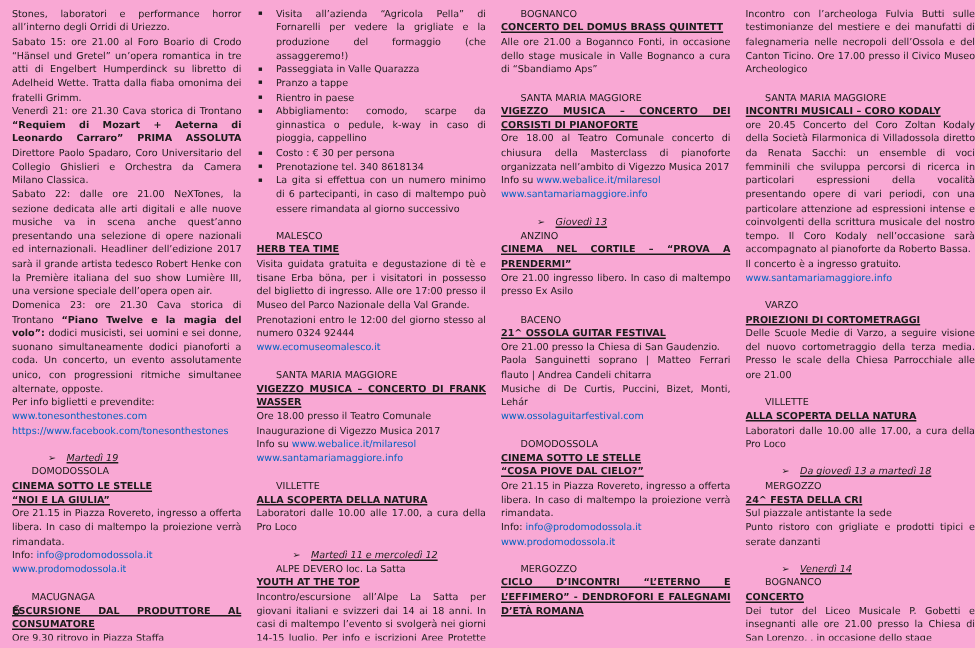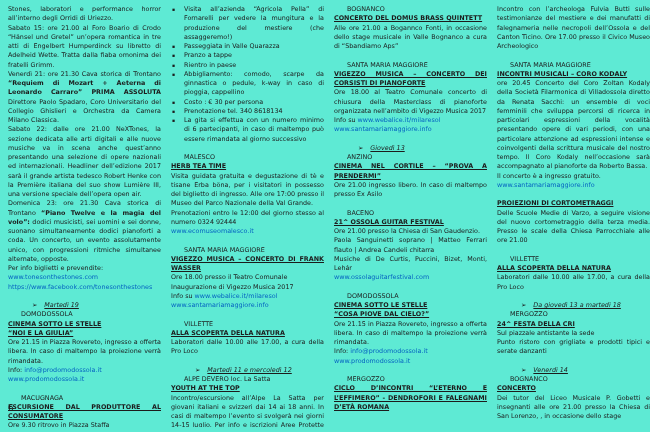--- a/index.html
+++ b/index.html
@@ -58,21 +58,21 @@
   .pagenum{
     position:absolute;
     left:8px;top:403px;
     font-size:8.8px;
     line-height:10px;
   }
 </style>
 </head>
 <body>
 
-<div class="page" style="background: #5eead4; color: rgb(28, 28, 28);">
+<div class="page" style="background: #f9a8d4; color: rgb(28, 28, 28);">
   <div class="col col1">
       <div class="blk p"><span>Stones, laboratori e performance horror all’interno degli Orridi di Uriezzo.</span></div>
       <div class="blk p"><span>Sabato 15: ore 21.00 al Foro Boario di Crodo “Hänsel und Gretel” un’opera romantica in tre atti di Engelbert Humperdinck su libretto di Adelheid Wette. Tratta dalla fiaba omonima dei fratelli Grimm.</span></div>
       <div class="blk p"><span>Venerdì 21: ore 21.30 Cava storica di Trontano </span><span class="b">“Requiem di Mozart + Aeterna di Leonardo Carraro” PRIMA ASSOLUTA </span><span>Direttore Paolo Spadaro, Coro Universitario del Collegio Ghislieri e Orchestra da Camera Milano Classica.</span></div>
       <div class="blk p"><span>Sabato 22: dalle ore 21.00 NeXTones, la sezione dedicata alle arti digitali e alle nuove musiche va in scena anche quest’anno presentando una selezione di opere nazionali ed internazionali. Headliner dell’edizione 2017 sarà il grande artista tedesco Robert Henke con la Première italiana del suo show Lumière III, una versione speciale dell’opera open air.</span></div>
       <div class="blk p"><span>Domenica 23: ore 21.30 Cava storica di Trontano </span><span class="b">“Piano Twelve e la magia del volo”: </span><span>dodici musicisti, sei uomini e sei donne, suonano simultaneamente dodici pianoforti a coda. Un concerto, un evento assolutamente unico, con progressioni ritmiche simultanee alternate, opposte.</span></div>
       <div class="blk p"><span>Per info biglietti e prevendite:</span></div>
       <div class="blk p"><a class="lnk" style="color: rgb(5, 99, 193);">www.tonesonthestones.com</a></div>
       <div class="blk p"><a class="lnk" style="color: rgb(5, 99, 193);">https://www.facebook.com/tonesonthestones</a></div>
       <div class="gap"></div>
@@ -82,21 +82,21 @@
       <div class="blk title"><span>“NOI E LA GIULIA”</span></div>
       <div class="blk p"><span>Ore 21.15 in Piazza Rovereto, ingresso a offerta libera. In caso di maltempo la proiezione verrà rimandata.</span></div>
       <div class="blk p"><span>Info: </span><a class="lnk" style="color: rgb(5, 99, 193);">info@prodomodossola.it</a></div>
       <div class="blk p"><a class="lnk" style="color: rgb(5, 99, 193);">www.prodomodossola.it</a></div>
       <div class="gap"></div>
       <div class="blk city"><span>MACUGNAGA</span></div>
       <div class="blk title"><span>ESCURSIONE DAL PRODUTTORE AL CONSUMATORE</span></div>
       <div class="blk p"><span>Ore 9.30 ritrovo in Piazza Staffa</span></div>
     </div>
   <div class="col col2">
-      <div class="bul"><span class="bmark">▪</span><span>Visita all’azienda “Agricola Pella” di Fornarelli per vedere la mungitura e la produzione del mestiere (che assaggeremo!)</span></div>
+      <div class="bul"><span class="bmark">▪</span><span>Visita all’azienda “Agricola Pella” di Fornarelli per vedere la grigliate e la produzione del formaggio (che assaggeremo!)</span></div>
       <div class="bul"><span class="bmark">▪</span><span>Passeggiata in Valle Quarazza</span></div>
       <div class="bul"><span class="bmark">▪</span><span>Pranzo a tappe</span></div>
       <div class="bul"><span class="bmark">▪</span><span>Rientro in paese</span></div>
       <div class="bul"><span class="bmark">▪</span><span>Abbigliamento: comodo, scarpe da ginnastica o pedule, k-way in caso di pioggia, cappellino</span></div>
       <div class="bul"><span class="bmark">▪</span><span>Costo : € 30 per persona</span></div>
       <div class="bul"><span class="bmark">▪</span><span>Prenotazione tel. 340 8618134</span></div>
       <div class="bul"><span class="bmark">▪</span><span>La gita si effettua con un numero minimo di 6 partecipanti, in caso di maltempo può essere rimandata al giorno successivo</span></div>
       <div class="gap"></div>
       <div class="blk city"><span>MALESCO</span></div>
       <div class="blk title"><span>HERB TEA TIME</span></div>
@@ -155,20 +155,21 @@
     </div>
   <div class="col col4">
       <div class="blk p"><span>Incontro con l’archeologa Fulvia Butti sulle testimonianze del mestiere e dei manufatti di falegnameria nelle necropoli dell’Ossola e del Canton Ticino. Ore 17.00 presso il Civico Museo Archeologico</span></div>
       <div class="gap"></div>
       <div class="blk city"><span>SANTA MARIA MAGGIORE</span></div>
       <div class="blk title"><span>INCONTRI MUSICALI – CORO KODALY</span></div>
       <div class="blk p"><span>ore 20.45 Concerto del Coro Zoltan Kodaly della Società Filarmonica di Villadossola diretto da Renata Sacchi: un ensemble di voci femminili che sviluppa percorsi di ricerca in particolari espressioni della vocalità presentando opere di vari periodi, con una particolare attenzione ad espressioni intense e coinvolgenti della scrittura musicale del nostro tempo. Il Coro Kodaly nell’occasione sarà accompagnato al pianoforte da Roberto Bassa.</span></div>
       <div class="blk p"><span>Il concerto è a ingresso gratuito.</span></div>
       <div class="blk p"><a class="lnk" style="color: rgb(5, 99, 193);">www.santamariamaggiore.info</a></div>
       <div class="gap"></div>
+      <div class="blk city"><span>VARZO</span></div>
       <div class="blk title"><span>PROIEZIONI DI CORTOMETRAGGI</span></div>
       <div class="blk p"><span>Delle Scuole Medie di Varzo, a seguire visione del nuovo cortometraggio della terza media. Presso le scale della Chiesa Parrocchiale alle ore 21.00</span></div>
       <div class="gap"></div>
       <div class="blk city"><span>VILLETTE</span></div>
       <div class="blk title"><span>ALLA SCOPERTA DELLA NATURA</span></div>
       <div class="blk p"><span>Laboratori dalle 10.00 alle 17.00, a cura della Pro Loco</span></div>
       <div class="gap"></div>
       <div class="blk day"><span class="marker">➢</span><span class="daytxt">Da giovedì 13 a martedì 18</span></div>
       <div class="blk city"><span>MERGOZZO</span></div>
       <div class="blk title"><span>24^ FESTA DELLA CRI</span></div>

